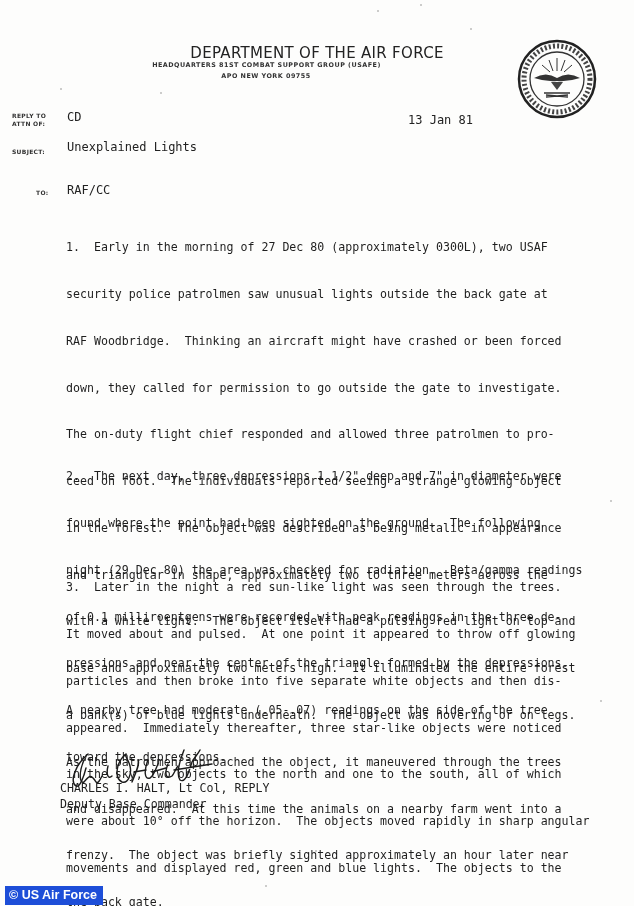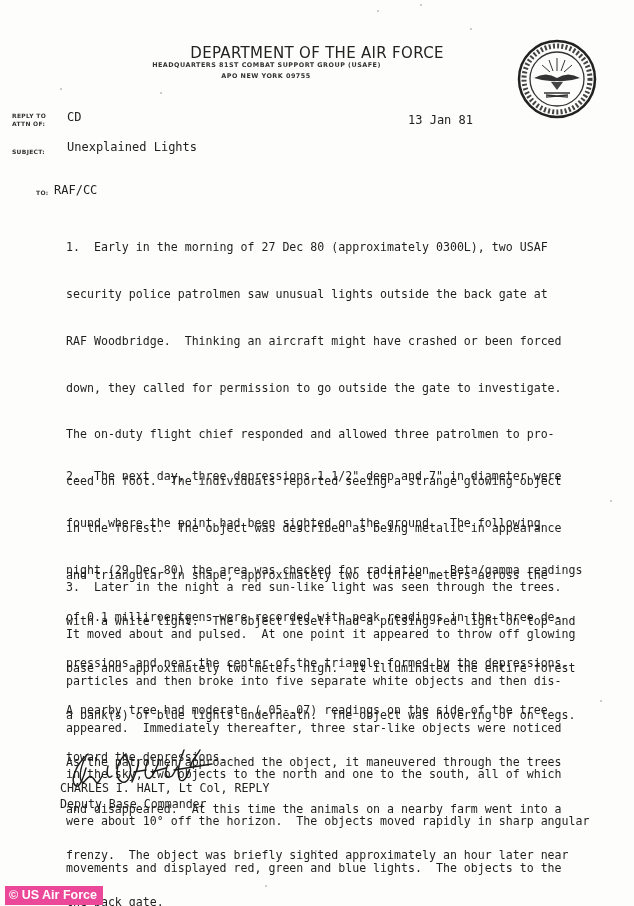--- a/index.html
+++ b/index.html
@@ -29,21 +29,21 @@
     font-family:"DejaVu Sans", sans-serif; font-size:6px; font-weight:bold; color:#333; line-height:8px; letter-spacing:0.3px;
   }
   .field { font-size:12px; color:#222; }
   .para {
     left:66px; width:560px; font-size:11.6px; line-height:15.6px; color:#1e1e1e; white-space:pre;
   }
   .para .ln { display:block; height:15.6px; }
   .signature { left:66px; top:746px; width:150px; height:46px; }
   .sigline { left:60px; font-size:11.6px; color:#1e1e1e; }
   .credit {
-    left:5px; top:886px; background:#ec4899; color:#fff;
+    left:5px; top:886px; background:#1d4ed8; color:#fff;
     font-family:"Liberation Sans", sans-serif; font-weight:bold; font-size:12.5px;
     padding:2px 6px 2px 4px; line-height:15px;
   }
   .speck { position:absolute; width:2px; height:2px; background:#bbb; border-radius:1px; }
 </style>
 </head>
 <body>
 
 <div class="abs head-title">DEPARTMENT OF THE AIR FORCE</div>
 <div class="abs head-sub">HEADQUARTERS 81ST COMBAT SUPPORT GROUP (USAFE)</div>
@@ -71,21 +71,21 @@
   <div>REPLY TO</div>
   <div>ATTN OF:</div>
 </div>
 <div class="abs field" style="left:67px; top:110px;">CD</div>
 <div class="abs field" style="left:408px; top:113px;">13 Jan 81</div>
 
 <div class="abs lbl" style="left:12px; top:148px;">SUBJECT:</div>
 <div class="abs field" style="left:67px; top:140px;">Unexplained Lights</div>
 
 <div class="abs lbl" style="left:36px; top:189px;">TO:</div>
-<div class="abs field" style="left:54px; top:183px;">RAF/CC</div>
+<div class="abs field" style="left:67px; top:183px;">RAF/CC</div>
 
 <div class="abs para" style="top:209px;">
   <span class="ln">1.  Early in the morning of 27 Dec 80 (approximately 0300L), two USAF</span>
   <span class="ln">security police patrolmen saw unusual lights outside the back gate at</span>
   <span class="ln">RAF Woodbridge.  Thinking an aircraft might have crashed or been forced</span>
   <span class="ln">down, they called for permission to go outside the gate to investigate.</span>
   <span class="ln">The on-duty flight chief responded and allowed three patrolmen to pro-</span>
   <span class="ln">ceed on foot.  The individuals reported seeing a strange glowing object</span>
   <span class="ln">in the forest.  The object was described as being metalic in appearance</span>
   <span class="ln">and triangular in shape, approximately two to three meters across the</span>

